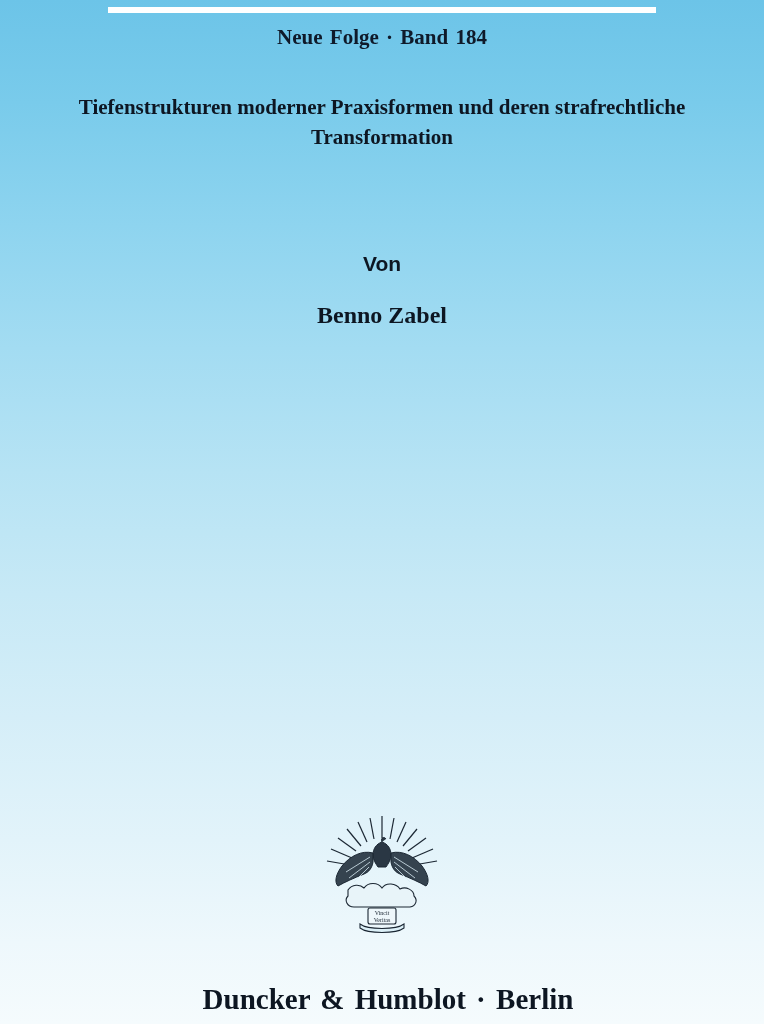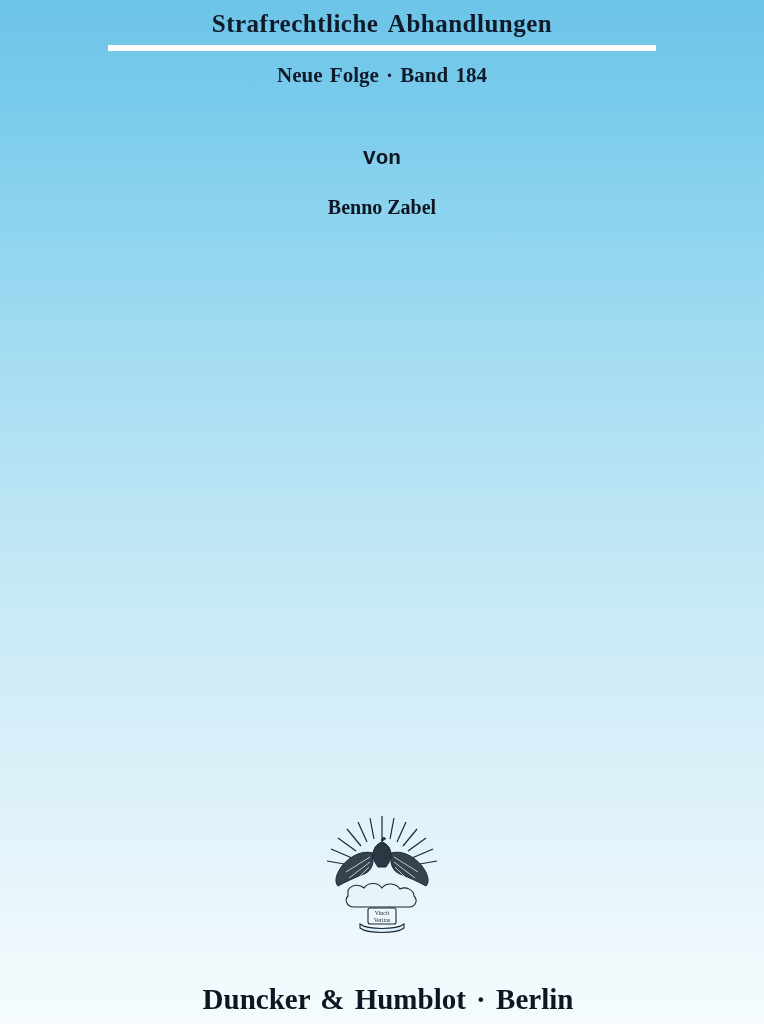--- a/index.html
+++ b/index.html
@@ -76,33 +76,33 @@
     font-family: "Liberation Serif", serif;
     font-weight: bold;
     font-size: 21px;
     line-height: 1.45;
     color: #0d1622;
     text-align: center;
     max-width: 620px;
   }
 
   .byline-von {
-    margin-top: 59px;
-    font-family: Liberation Mono, monospace;
+    margin-top: 99px;
+    font-family: Liberation Sans, sans-serif;
     font-weight: bold;
     font-size: 21px;
     color: #0d1622;
     text-align: center;
   }
 
   .author {
     margin-top: 26px;
     font-family: "Liberation Serif", serif;
     font-weight: bold;
-    font-size: 20px;
+    font-size: 24px;
     color: #0d1622;
     text-align: center;
   }
 
   .publisher-logo {
     position: absolute;
     left: 50%;
     transform: translateX(-50%);
     top: 812px;
     width: 140px;
@@ -126,27 +126,27 @@
     color: #0d1622;
     text-align: center;
     word-spacing: 3px;
   }
 </style>
 </head>
 <body>
 
 <div class="cover">
 
-  <div class="series-title">Strafrechtliche  Abhandlungen</div>
 
   <div class="series-rule"></div>
 
   <div class="series-volume">Neue Folge · Band 184</div>
 
 
+  <div class="book-subtitle">Tiefenstrukturen moderner Praxisformen und deren strafrechtliche Transformation</div>
 
   <div class="byline-von">Von</div>
 
   <div class="author">Benno Zabel</div>
 
   <div class="publisher-logo">
     <svg viewBox="0 0 140 128" xmlns="http://www.w3.org/2000/svg" aria-hidden="true">
       <g stroke="#1b2733" stroke-width="1" fill="none">
 
         <g stroke-width="1.2">

